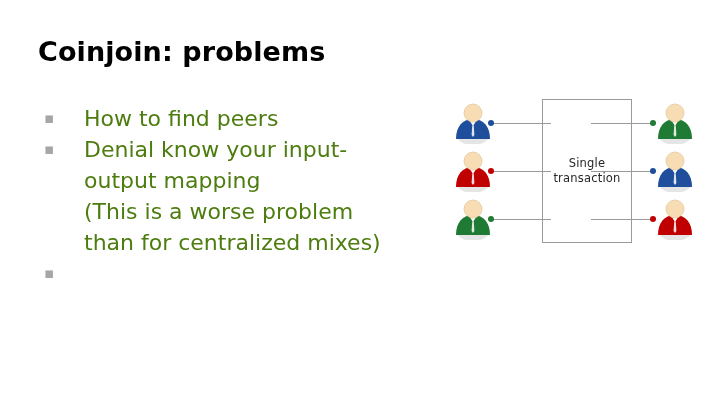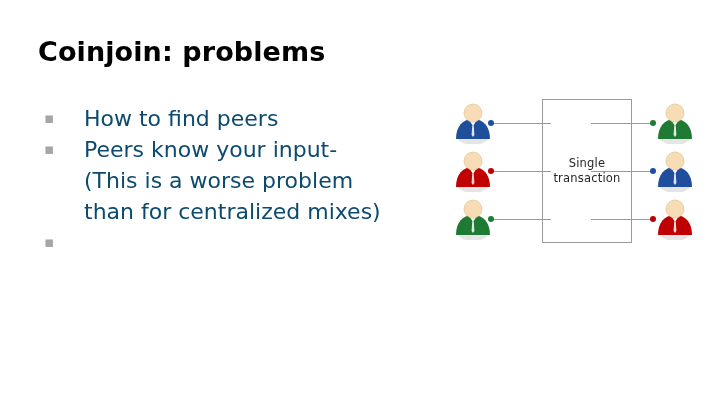--- a/index.html
+++ b/index.html
@@ -56,21 +56,21 @@
     font-size: 15px;
     line-height: 31px;
     text-align: left;
     padding-left: 6px;
     box-sizing: border-box;
     user-select: none;
   }
   .bullet-text {
     font-size: 22px;
     line-height: 31px;
-    color: #0c4a6e;
+    color: #4d7c0f;
     flex: 1 1 auto;
   }
   .bullet-text .line {
     display: block;
     white-space: nowrap;
   }
 
   
   .diagram {
     position: absolute;
@@ -153,21 +153,22 @@
     <div class="bullet-row">
       <div class="bullet-marker" style="color: rgb(166, 166, 166);">▪</div>
       <div class="bullet-text">
         <span class="line">How to find peers</span>
       </div>
     </div>
 
     <div class="bullet-row">
       <div class="bullet-marker" style="color: rgb(166, 166, 166);">▪</div>
       <div class="bullet-text">
-        <span class="line">Peers know your input-</span>
+        <span class="line">Denial know your input-</span>
+        <span class="line">output mapping</span>
         <span class="line">(This is a worse problem</span>
         <span class="line">than for centralized mixes)</span>
       </div>
     </div>
 
     <div class="bullet-row">
       <div class="bullet-marker" style="color: rgb(166, 166, 166);">▪</div>
     </div>
 
   </div>

